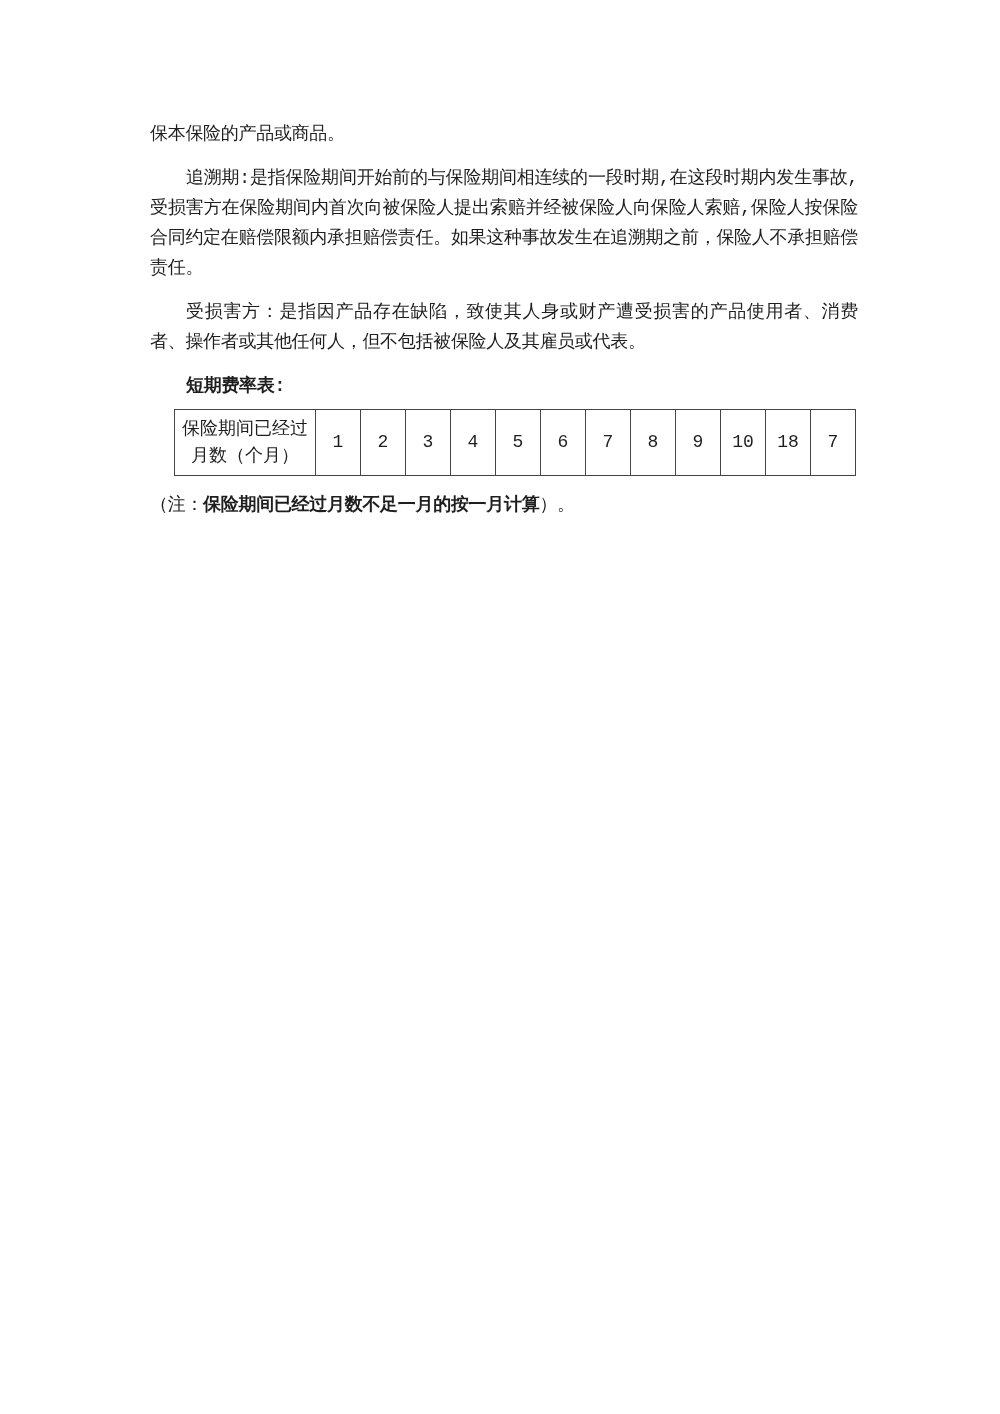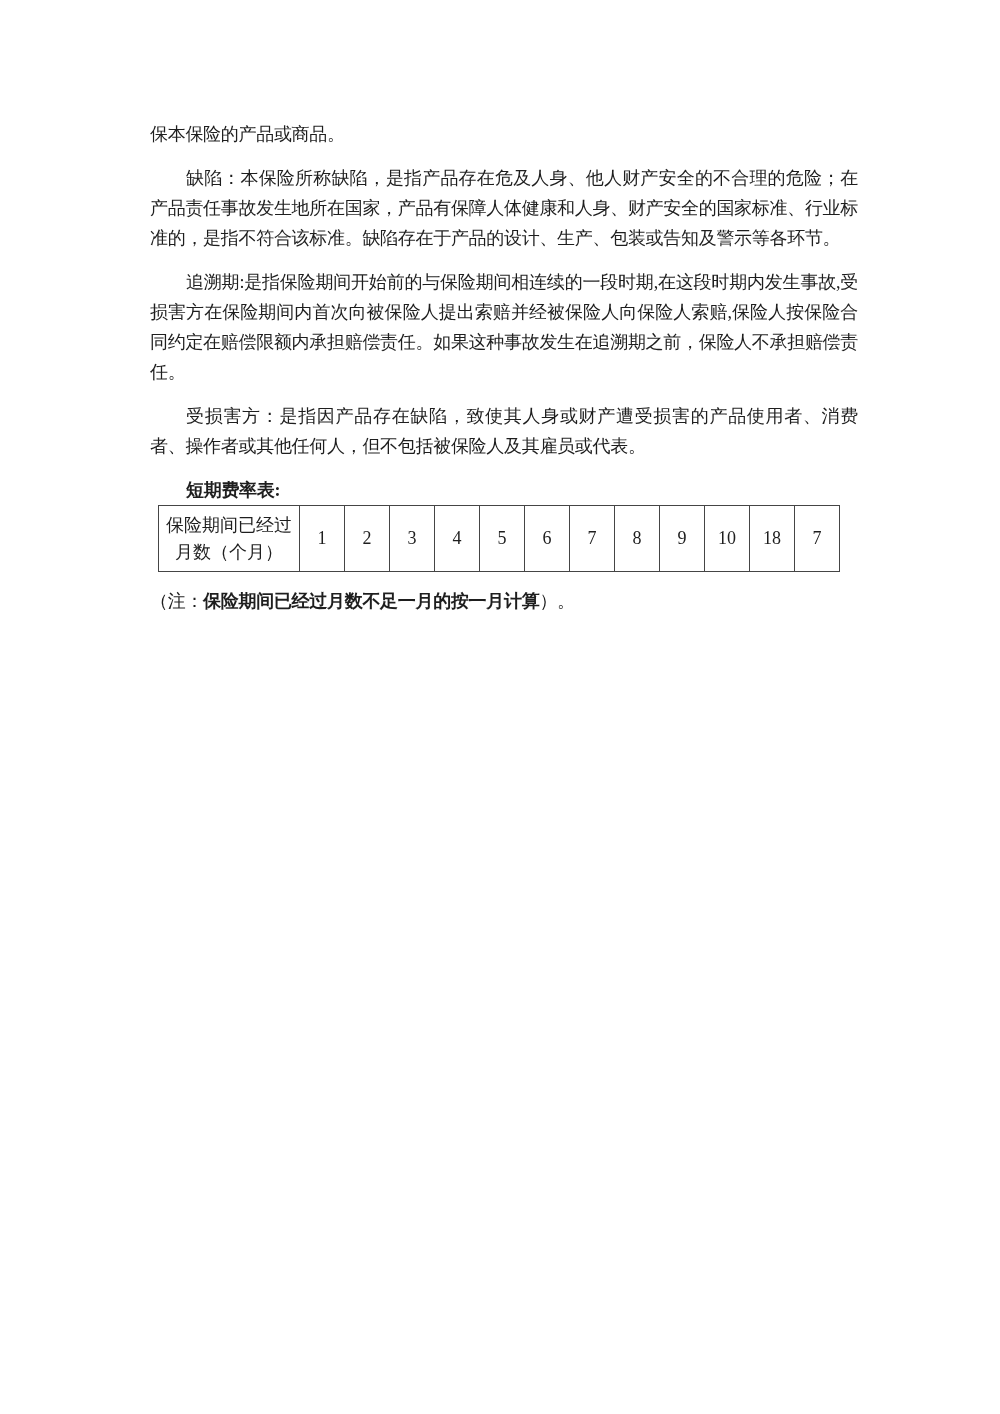--- a/index.html
+++ b/index.html
@@ -6,50 +6,50 @@
     margin: 0;
     padding: 0;
     background: #ffffff;
   }
   .page {
     position: relative;
     width: 1000px;
     height: 1414px;
     background: #ffffff;
     color: #1e1e1e;
-    font-family: Liberation Serif, serif;
+    font-family: Liberation Mono, monospace;
     font-size: 18px;
     letter-spacing: -0.3px;
     overflow: hidden;
   }
   .content {
     position: absolute;
     left: 150px;
     top: 119px;
     width: 708px;
   }
   .para {
     margin: 0 0 14px 0;
     line-height: 30px;
     text-align: justify;
     text-justify: inter-ideograph;
   }
   .para.indent {
     text-indent: 2em;
   }
   .table-title {
-    margin: 0 0 0 0;
+    margin: 0 0 8px 0;
     line-height: 30px;
     font-weight: bold;
     text-indent: 2em;
   }
   table.rate-table {
     border-collapse: collapse;
     table-layout: fixed;
-    margin-left: 8px;
+    margin-left: 24px;
     width: 681px;
     letter-spacing: 0;
   }
   .rate-table td {
     border: 1.5px solid #454545;
     text-align: center;
     vertical-align: middle;
     padding: 0;
     line-height: 27px;
     font-size: 18px;
@@ -68,21 +68,20 @@
   }
 </style>
 </head>
 <body>
 
 <div class="page">
   <div class="content">
 
     <p class="para">保本保险的产品或商品。</p>
 
-    <p class="para indent">缺陷：本保险所称缺陷，是指产品存在危及人身、他人财产安全的不合理的危险；在产品责任事故发生地所在国家，产品有保障人体健康和人身、财产安全的国家标准、行业标准的，是指不符合该标准。缺陷存在于产品的设计、生产、包装或告知及警示等各环节。</p>
 
     <p class="para indent">追溯期:是指保险期间开始前的与保险期间相连续的一段时期,在这段时期内发生事故,受损害方在保险期间内首次向被保险人提出索赔并经被保险人向保险人索赔,保险人按保险合同约定在赔偿限额内承担赔偿责任。如果这种事故发生在追溯期之前，保险人不承担赔偿责任。</p>
 
     <p class="para indent">受损害方：是指因产品存在缺陷，致使其人身或财产遭受损害的产品使用者、消费者、操作者或其他任何人，但不包括被保险人及其雇员或代表。</p>
 
 
     <p class="table-title">短期费率表:</p>
 
     <table class="rate-table">
       <colgroup>

